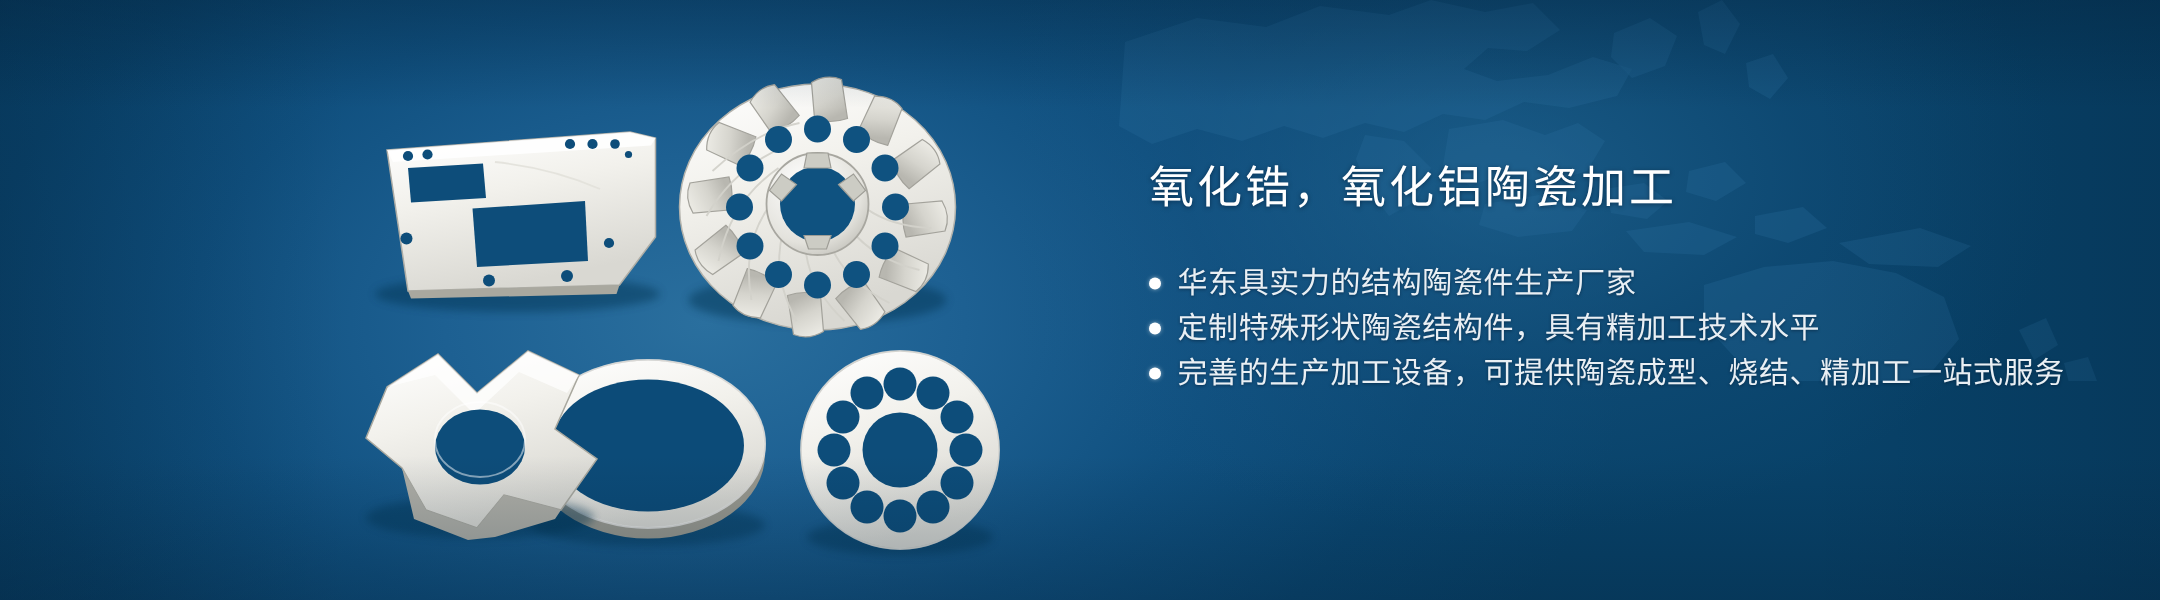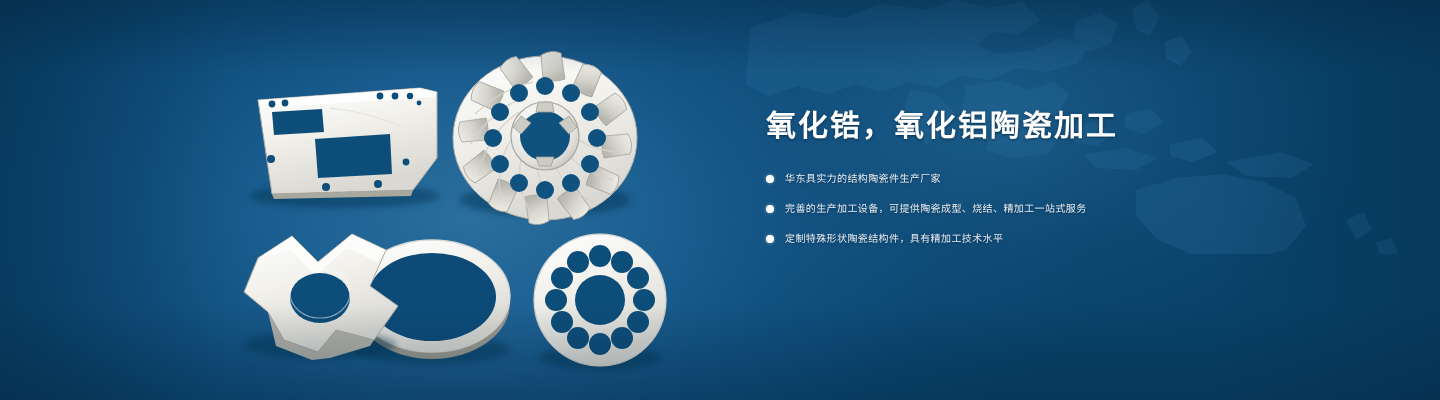--- a/index.html
+++ b/index.html
@@ -34,36 +34,36 @@
   .world-map svg{width:100%;height:100%;display:block;}
 
   
   .products{position:absolute;left:0;top:0;width:760px;height:400px;}
   .products svg{width:100%;height:100%;display:block;}
 
   
   .copy{position:absolute;left:766px;top:106px;width:620px;}
   .headline{
     color:#ffffff;font-size:30px;line-height:40px;letter-spacing:2px;
-    font-weight:700;margin:0 0 22px 0;white-space:nowrap;
+    font-weight:400;margin:0 0 32px 0;white-space:nowrap;
     text-shadow:0 1px 3px rgba(0,20,40,.55);
   }
   .bullets{list-style:none;margin:0;padding:0;}
   .bullet{
     display:flex;align-items:center;
     height:22px;margin-bottom:8px;
   }
   .bullet:last-child{margin-bottom:0;}
   .dot{
     width:8px;height:8px;border-radius:50%;
     background:#ffffff;flex:0 0 8px;margin-right:11px;
     box-shadow:0 0 3px rgba(255,255,255,.5);
   }
   .btext{
-    color:#e9eff4;font-size:10px;line-height:22px;letter-spacing:.4px;
+    color:#e9eff4;font-size:20px;line-height:22px;letter-spacing:.4px;
     white-space:nowrap;text-shadow:0 1px 2px rgba(0,20,40,.5);
   }
 </style>
 </head>
 <body>
 
 <div class="banner">
 
   <div class="bg-base"></div>
   <div class="bg-right-glow"></div>
@@ -285,22 +285,22 @@
 
   <div class="copy">
     <h1 class="headline">氧化锆，氧化铝陶瓷加工</h1>
     <ul class="bullets">
       <li class="bullet">
         <span class="dot"></span>
         <span class="btext">华东具实力的结构陶瓷件生产厂家</span>
       </li>
       <li class="bullet">
         <span class="dot"></span>
-        <span class="btext">完善的生产加工设备，可提供陶瓷成型、烧结、精加工一站式服务</span>
+        <span class="btext">定制特殊形状陶瓷结构件，具有精加工技术水平</span>
       </li>
       <li class="bullet">
         <span class="dot"></span>
-        <span class="btext">定制特殊形状陶瓷结构件，具有精加工技术水平</span>
+        <span class="btext">完善的生产加工设备，可提供陶瓷成型、烧结、精加工一站式服务</span>
       </li>
     </ul>
   </div>
 
 </div>
 
 </body></html>

